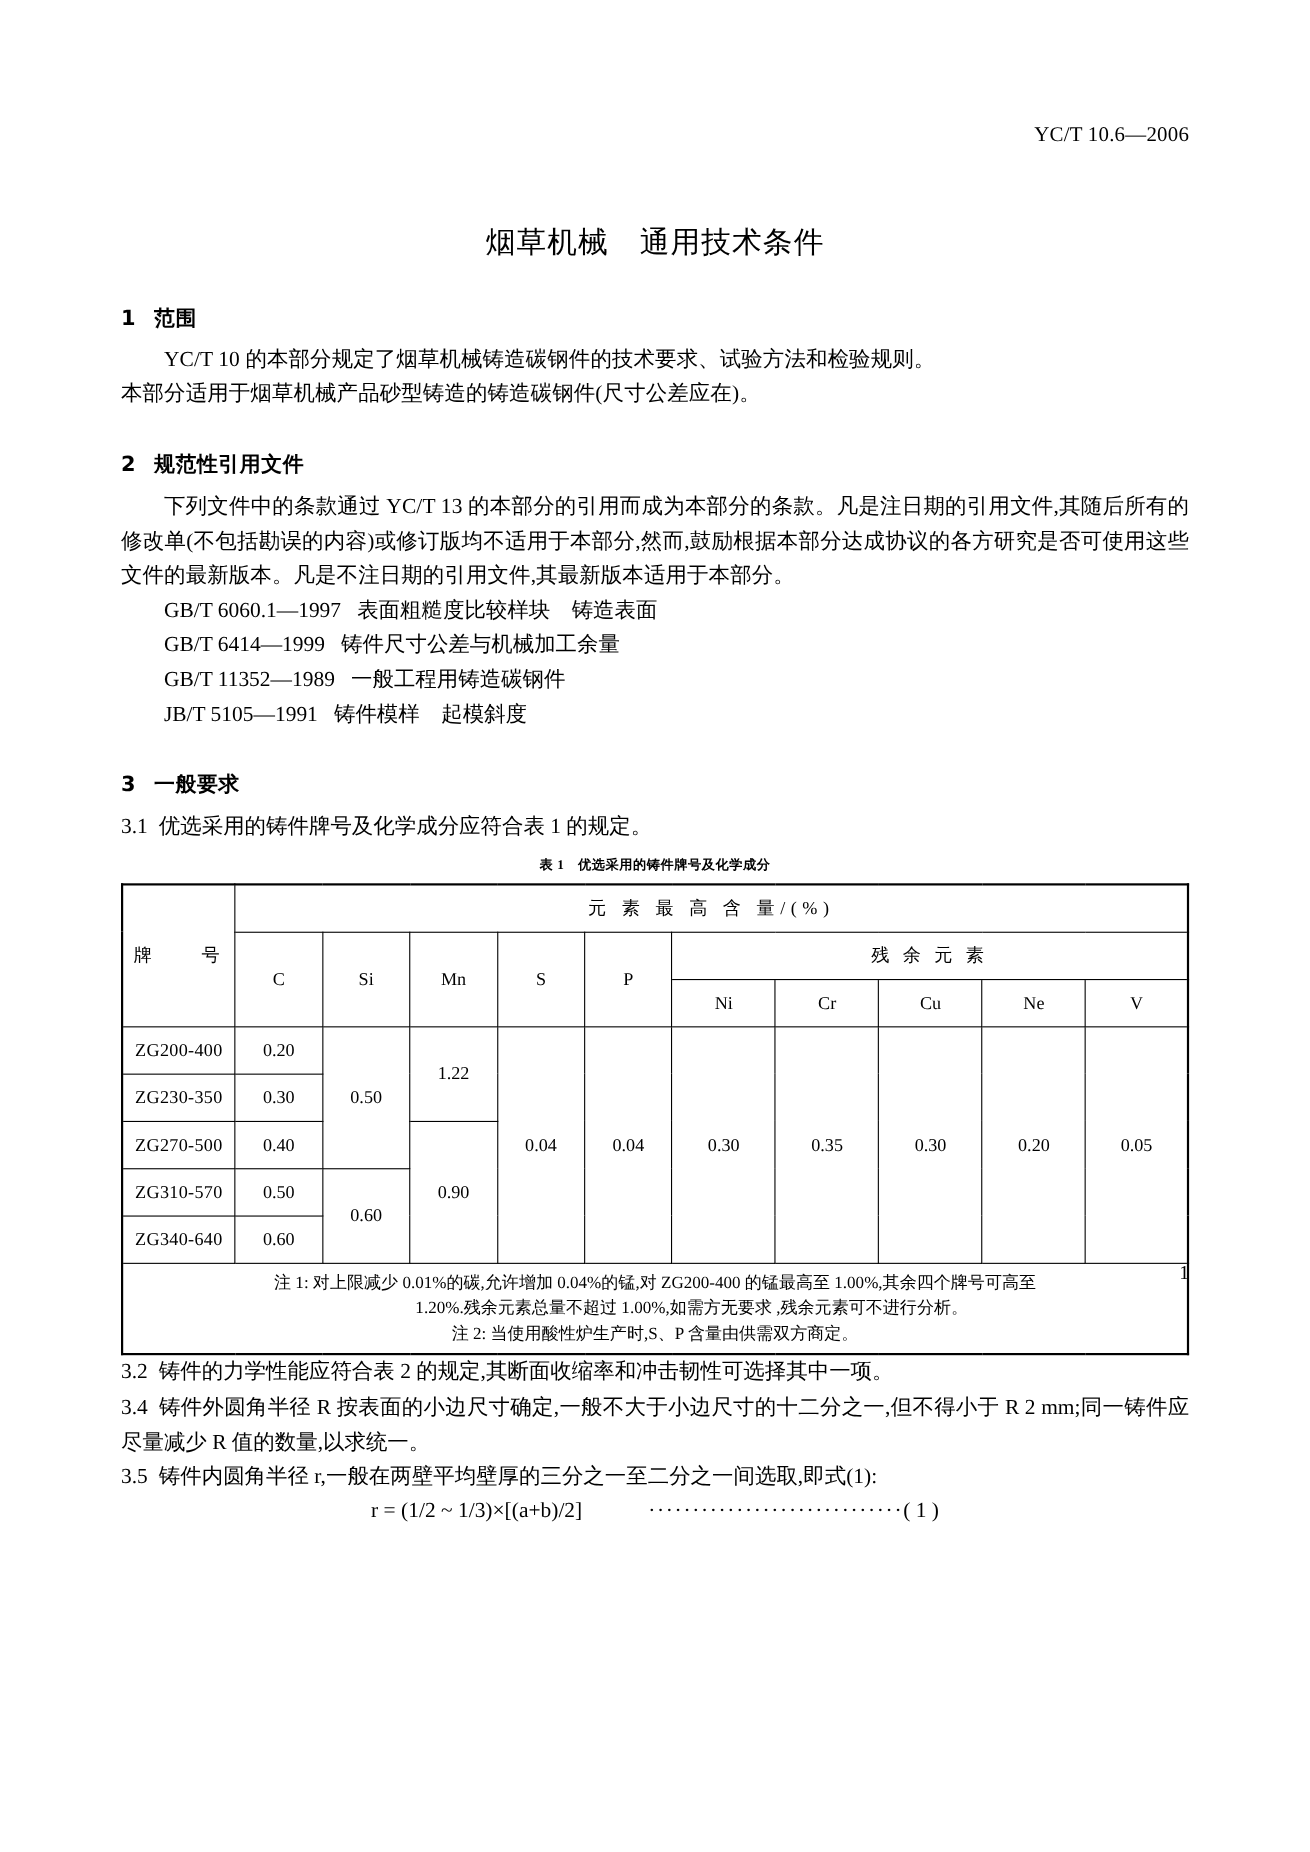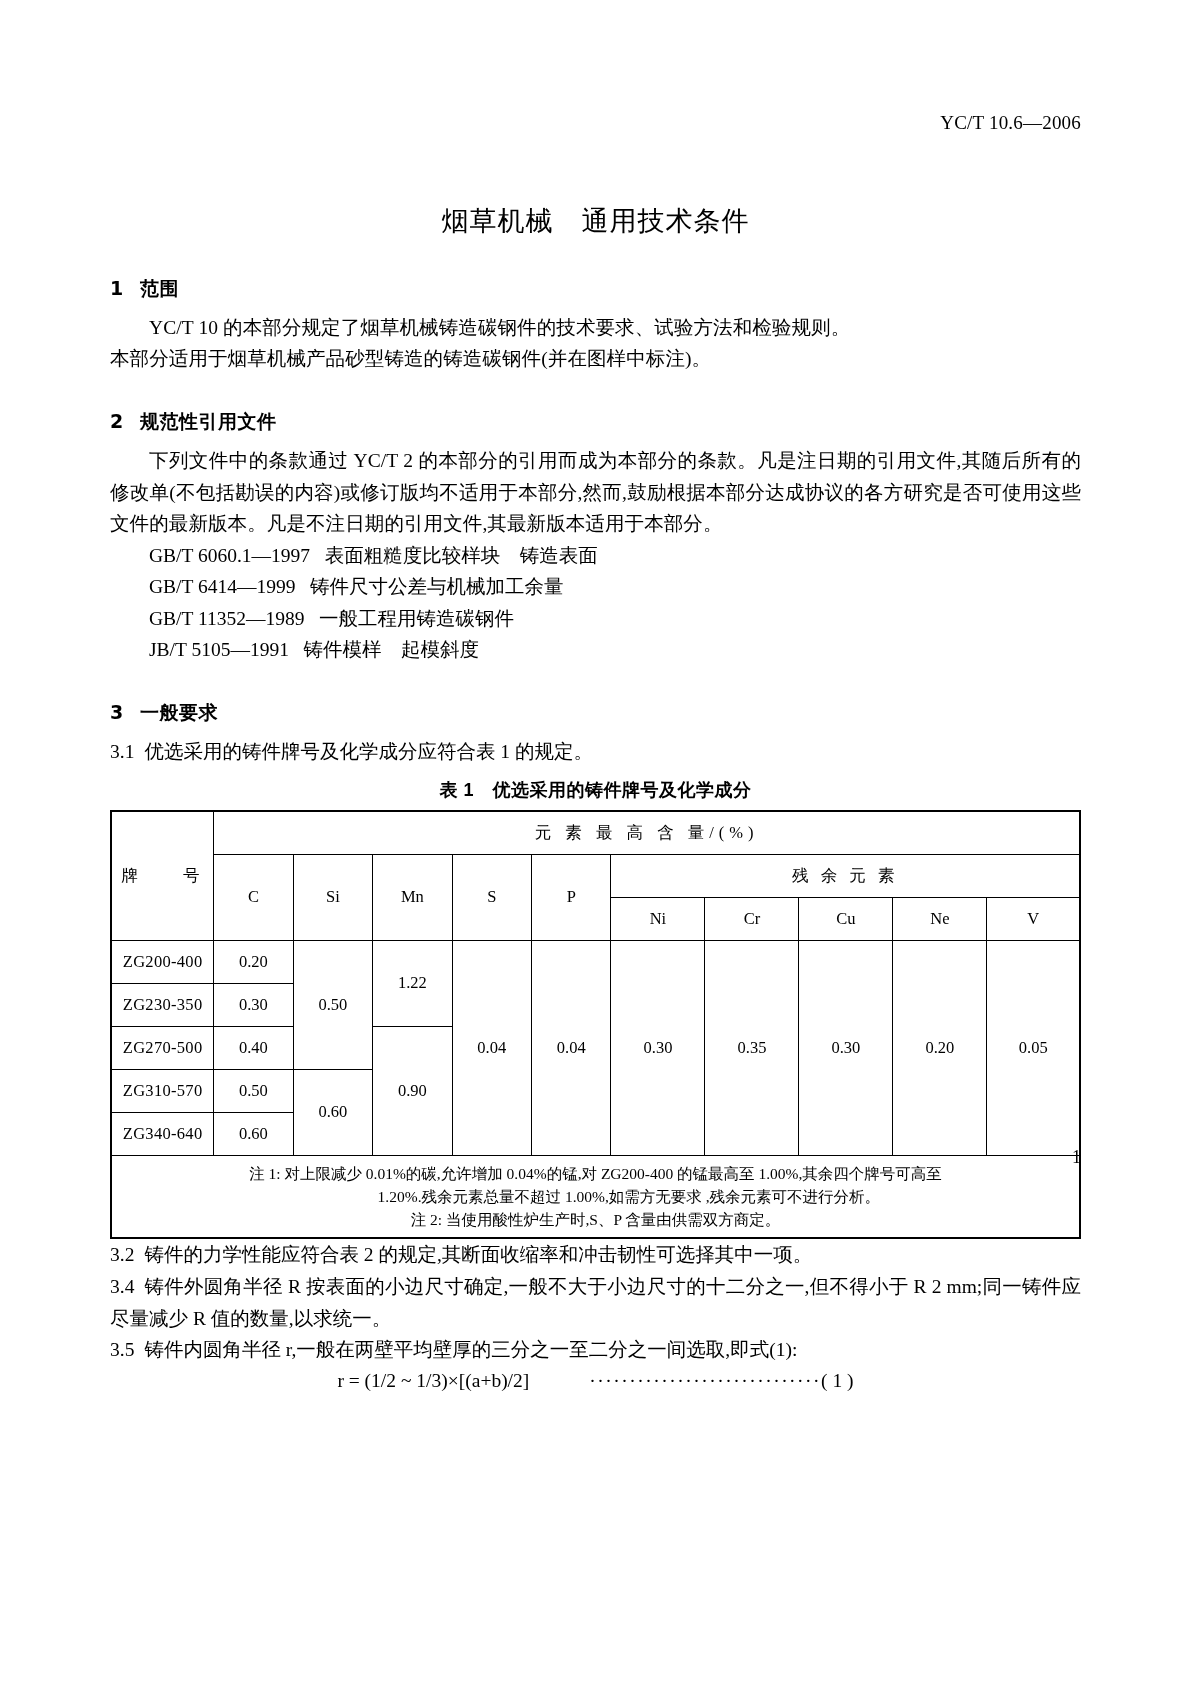--- a/index.html
+++ b/index.html
@@ -75,23 +75,23 @@
     font-size: 19.5px;
     line-height: 1.62;
     margin: 0;
     text-align: justify;
   }
   .sub .subnum { margin-right: 10px; }
 
   
   .tbl-caption {
     text-align: center;
-    font-family: Liberation Sans, sans-serif;
+    font-family: Liberation Serif, serif;
     font-weight: bold;
-    font-size: 18px;
+    font-size: 12px;
     margin: 10px 0 8px 0;
     letter-spacing: .5px;
   }
   table.spec {
     border-collapse: collapse;
     width: 100%;
     table-layout: fixed;
     font-size: 16.5px;
     font-family: "Liberation Serif", serif;
   }
@@ -148,26 +148,26 @@
   </div>
 
   <div class="doc-title">
     <div class="line1">烟草机械　通用技术条件</div>
   </div>
 
   <div class="clause-h">
     <span class="num">1</span><span>范围</span>
   </div>
   <p class="body indent">YC/T 10 的本部分规定了烟草机械铸造碳钢件的技术要求、试验方法和检验规则。</p>
-  <p class="body">本部分适用于烟草机械产品砂型铸造的铸造碳钢件(并在图样中标注)。</p>
+  <p class="body">本部分适用于烟草机械产品砂型铸造的铸造碳钢件(尺寸公差应在)。</p>
 
   <div class="clause-h">
     <span class="num">2</span><span>规范性引用文件</span>
   </div>
-  <p class="body indent">下列文件中的条款通过 YC/T 2 的本部分的引用而成为本部分的条款。凡是注日期的引用文件,其随后所有的修改单(不包括勘误的内容)或修订版均不适用于本部分,然而,鼓励根据本部分达成协议的各方研究是否可使用这些文件的最新版本。凡是不注日期的引用文件,其最新版本适用于本部分。</p>
+  <p class="body indent">下列文件中的条款通过 YC/T 13 的本部分的引用而成为本部分的条款。凡是注日期的引用文件,其随后所有的修改单(不包括勘误的内容)或修订版均不适用于本部分,然而,鼓励根据本部分达成协议的各方研究是否可使用这些文件的最新版本。凡是不注日期的引用文件,其最新版本适用于本部分。</p>
 
   <p class="hang">
     <span>GB/T 6060.1—1997</span>&nbsp;&nbsp;&nbsp;<span>表面粗糙度比较样块　铸造表面</span>
   </p>
   <p class="hang">
     <span>GB/T 6414—1999</span>&nbsp;&nbsp;&nbsp;<span>铸件尺寸公差与机械加工余量</span>
   </p>
   <p class="hang">
     <span>GB/T 11352—1989</span>&nbsp;&nbsp;&nbsp;<span>一般工程用铸造碳钢件</span>
   </p>

